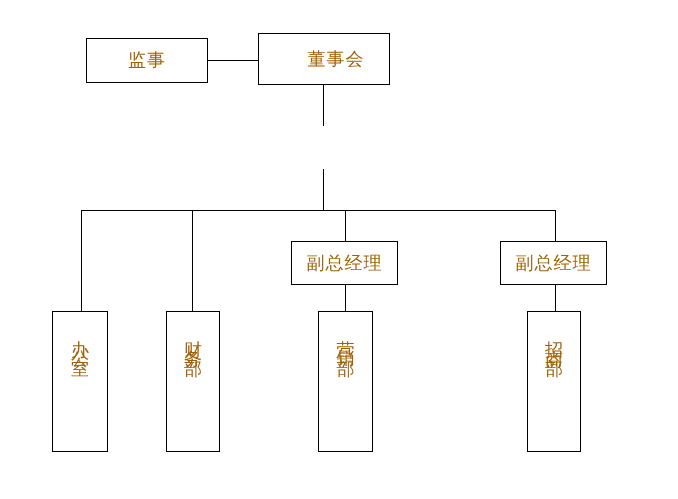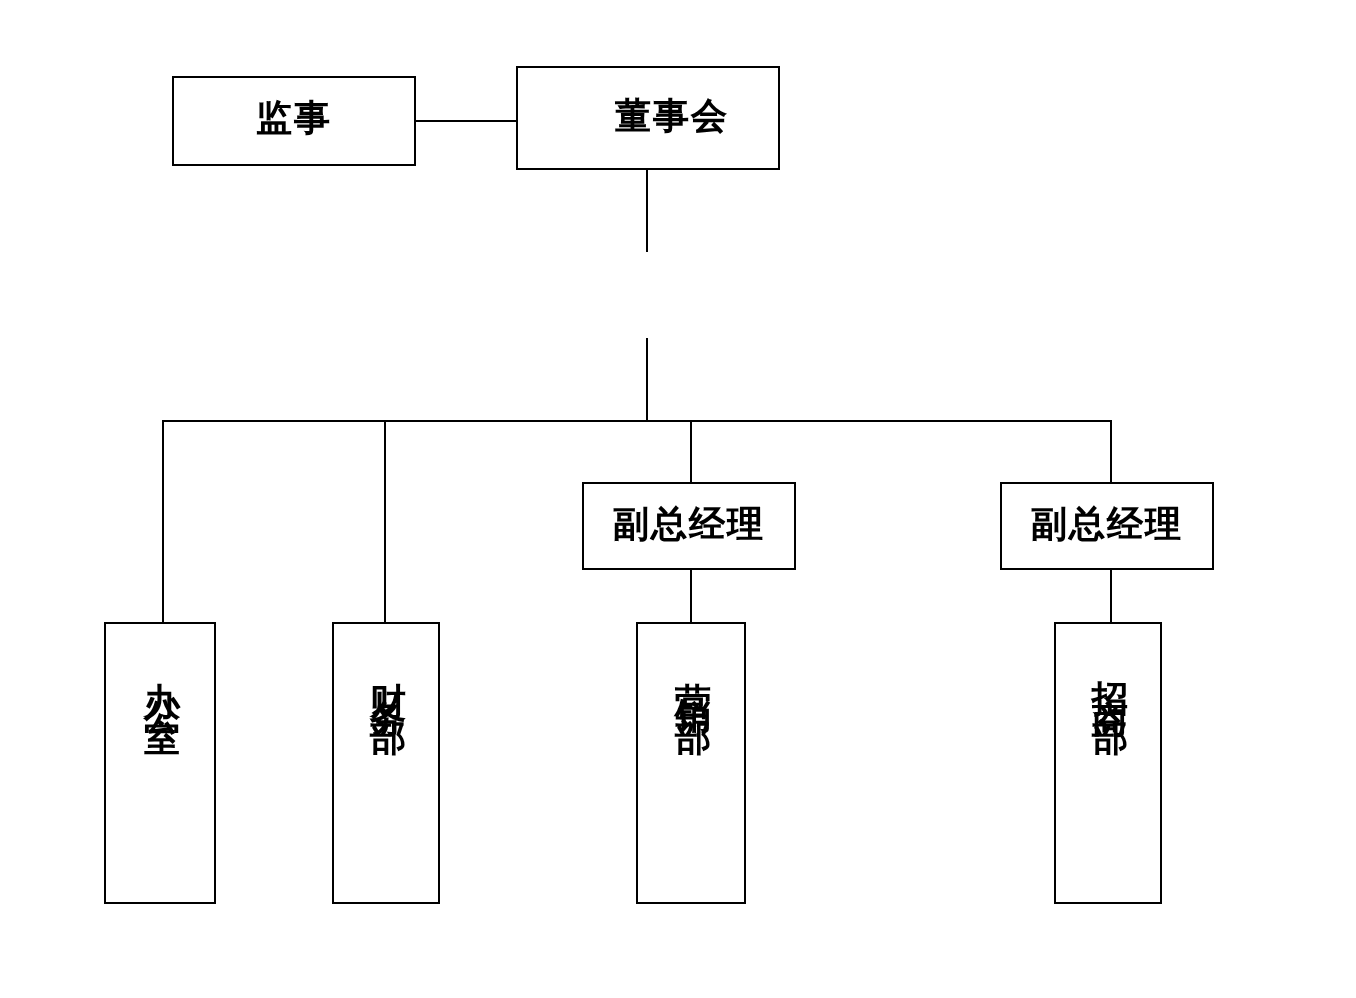--- a/index.html
+++ b/index.html
@@ -27,24 +27,23 @@
     background: #ffffff;
     display: flex;
     align-items: center;
     justify-content: center;
     z-index: 3;
   }
   .node .node-label {
     font-size: 18px;
     line-height: 1.25;
     letter-spacing: 1px;
-    color: #000000;
+    color: #a16207;
     white-space: nowrap;
     text-align: center;
-    font-weight: bold;
   }
   
   .node.h-node .node-label {
     writing-mode: horizontal-tb;
   }
   
   .node.v-node {
     align-items: flex-start;
     padding-top: 14px;
   }

